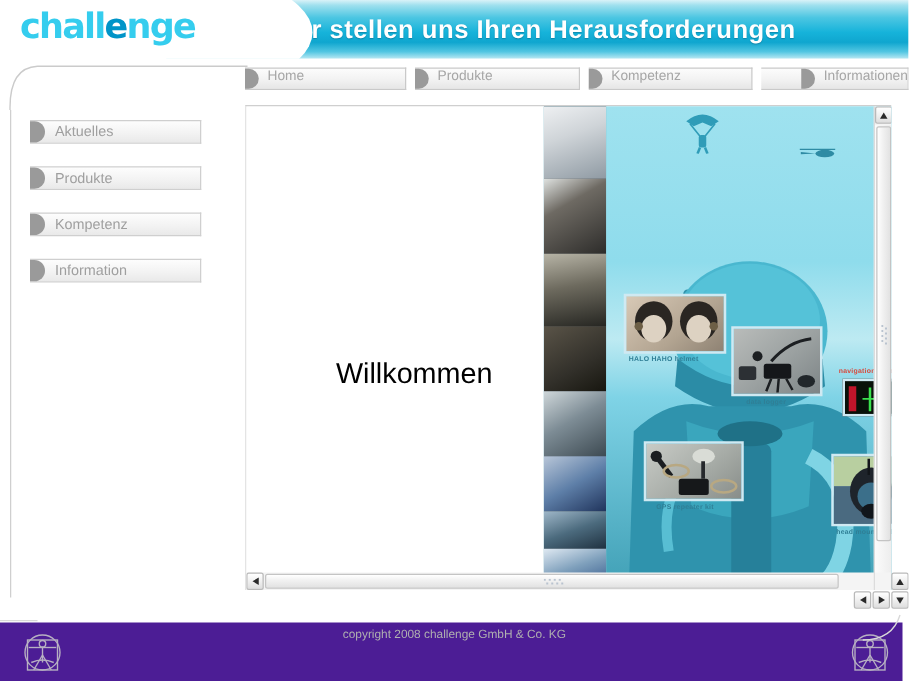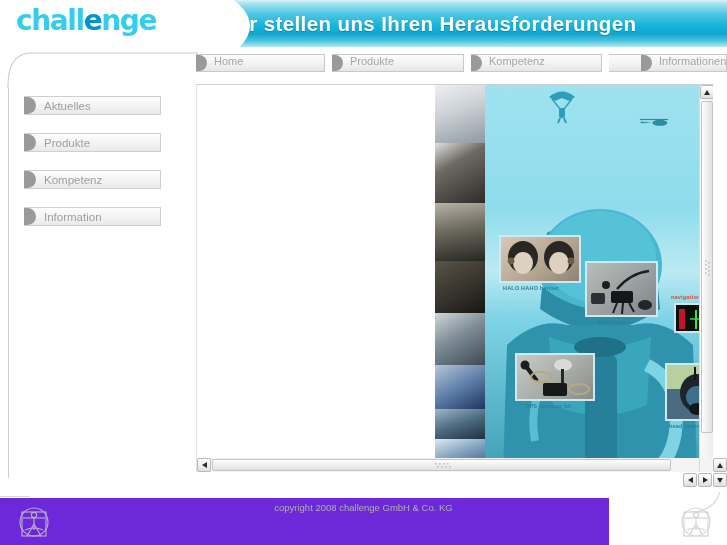--- a/index.html
+++ b/index.html
@@ -271,22 +271,22 @@
     border-style: solid;
   }
   .tri-up { border-width: 0 3.5px 5px 3.5px; border-color: transparent transparent #2a2a2a transparent; }
   .tri-down { border-width: 5px 3.5px 0 3.5px; border-color: #2a2a2a transparent transparent transparent; }
   .tri-left { border-width: 3.5px 5px 3.5px 0; border-color: transparent #2a2a2a transparent transparent; }
   .tri-right { border-width: 3.5px 0 3.5px 5px; border-color: transparent transparent transparent #2a2a2a; }
 
   
   .footer {
     position: absolute; left: 0; top: 498px;
-    width: 609px; height: 47px;
-    background: #6d28d9;
+    width: 722px; height: 47px;
+    background: #4c1d95;
   }
   .footer-text {
     position: absolute; left: 0; top: 4px;
     width: 727px;
     text-align: center;
     font-size: 9.5px;
     color: #b0b0b0;
     line-height: 12px;
   }
   .vitruvian {
@@ -358,20 +358,21 @@
     </div>
     <div class="side-item">
       <div class="arrow"></div>
       <div class="slabel">Information</div>
     </div>
   </div>
 
   <div class="content-frame">
     <div class="content-pane">
 
+      <div class="welcome">Willkommen</div>
 
       <div class="collage">
 
         <div class="film">
           <div class="cell" style="top:0px;   height:58px; background:linear-gradient(160deg,#eef0f2 0%,#cfd4d8 40%,#8f9aa3 100%);"></div>
           <div class="cell" style="top:58px;  height:60px; background:linear-gradient(150deg,#dfe2e0 0%,#6e6a63 35%,#2d2c2a 100%);"></div>
           <div class="cell" style="top:118px; height:58px; background:linear-gradient(170deg,#b7b4a6 0%,#6d6a5e 45%,#262622 100%);"></div>
           <div class="cell" style="top:176px; height:52px; background:linear-gradient(150deg,#5a5448 0%,#32302a 60%,#17160f 100%);"></div>
           <div class="cell" style="top:228px; height:52px; background:linear-gradient(150deg,#cfd7da 0%,#7d8c95 45%,#3d4a52 100%);"></div>
           <div class="cell" style="top:280px; height:44px; background:linear-gradient(150deg,#b8c6d8 0%,#5e7fa8 50%,#20345c 100%);"></div>

